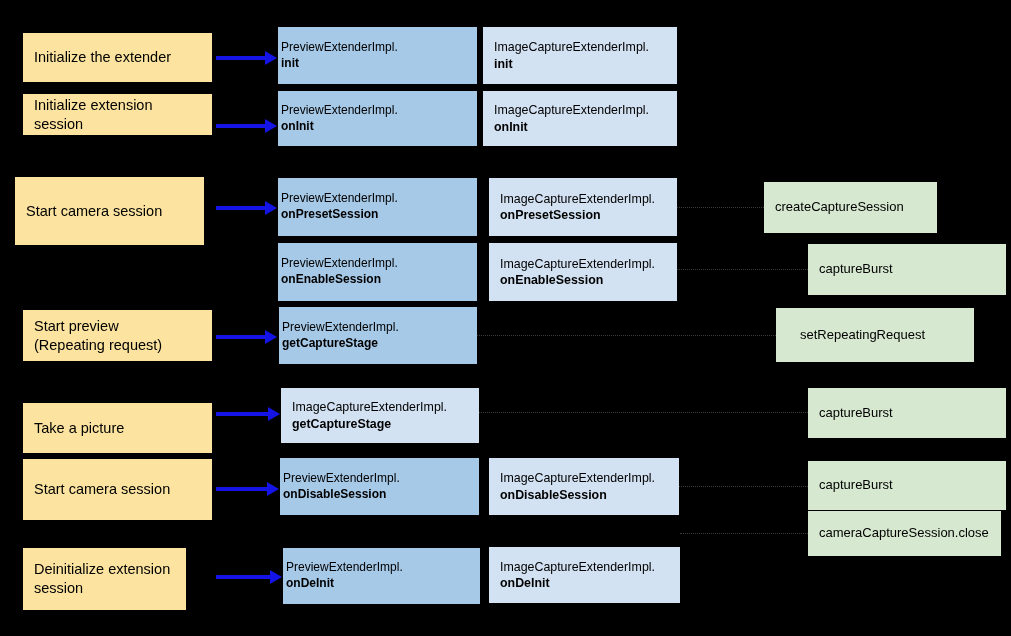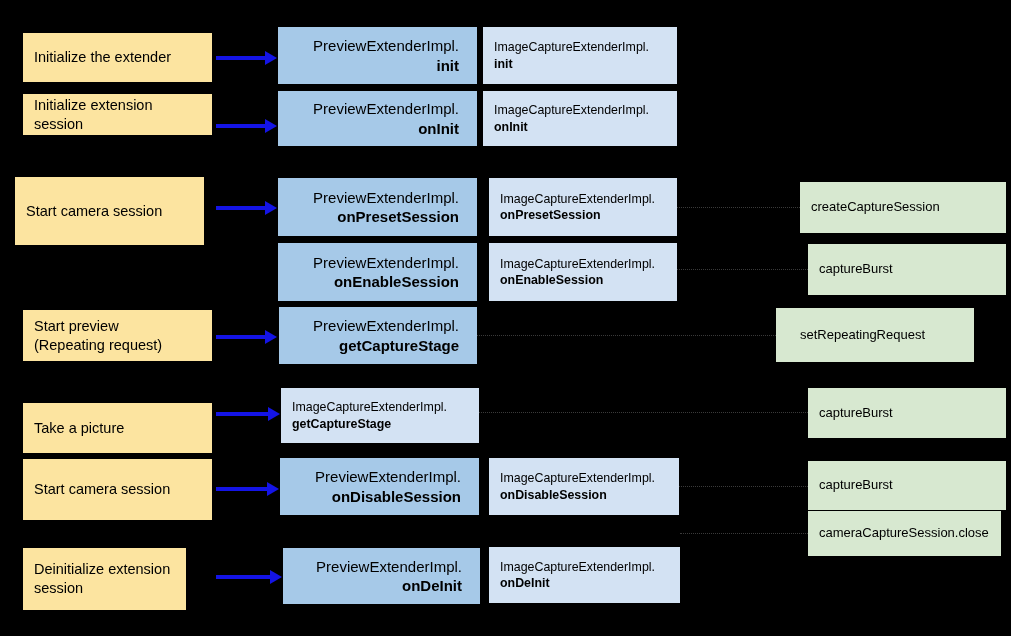--- a/index.html
+++ b/index.html
@@ -26,23 +26,22 @@
     line-height: 1.30;
     overflow: hidden;
   }
   .box-stage {
     background: #fce4a0;
     font-size: 14.5px;
     padding: 16px 11px;
   }
   .box-preview {
     background: #a6c9e8;
-    font-size: 15px;
-    padding: 0 18px;
-    align-items: flex-end;
+    font-size: 12px;
+    padding: 0 3px;
   }
   .box-capture {
     background: #d3e2f3;
     font-size: 12.4px;
     padding: 7px 11px;
   }
   .box-api {
     background: #d7e8d0;
     font-size: 13px;
     padding: 0 11px;
@@ -187,21 +186,21 @@
     <span class="line2">onDeInit</span>
   </div>
 
   <div class="connector" style="left:677px; top:207px; width:131px;"></div>
   <div class="connector" style="left:677px; top:269px; width:131px;"></div>
   <div class="connector" style="left:477px; top:335px; width:331px;"></div>
   <div class="connector" style="left:479px; top:412px; width:329px;"></div>
   <div class="connector" style="left:679px; top:486px; width:129px;"></div>
   <div class="connector" style="left:680px; top:533px; width:128px;"></div>
 
-  <div class="box box-api" style="left:800px; top:182px; width:206px; height:51px;">
+  <div class="box box-api" style="left:764px; top:182px; width:173px; height:51px;">
     <span class="line1">createCaptureSession</span>
   </div>
 
   <div class="box box-api" style="left:808px; top:244px; width:198px; height:51px;">
     <span class="line1">captureBurst</span>
   </div>
 
   <div class="box box-api" style="left:776px; top:308px; width:198px; height:54px;padding-left:24px;">
     <span class="line1">setRepeatingRequest</span>
   </div>

